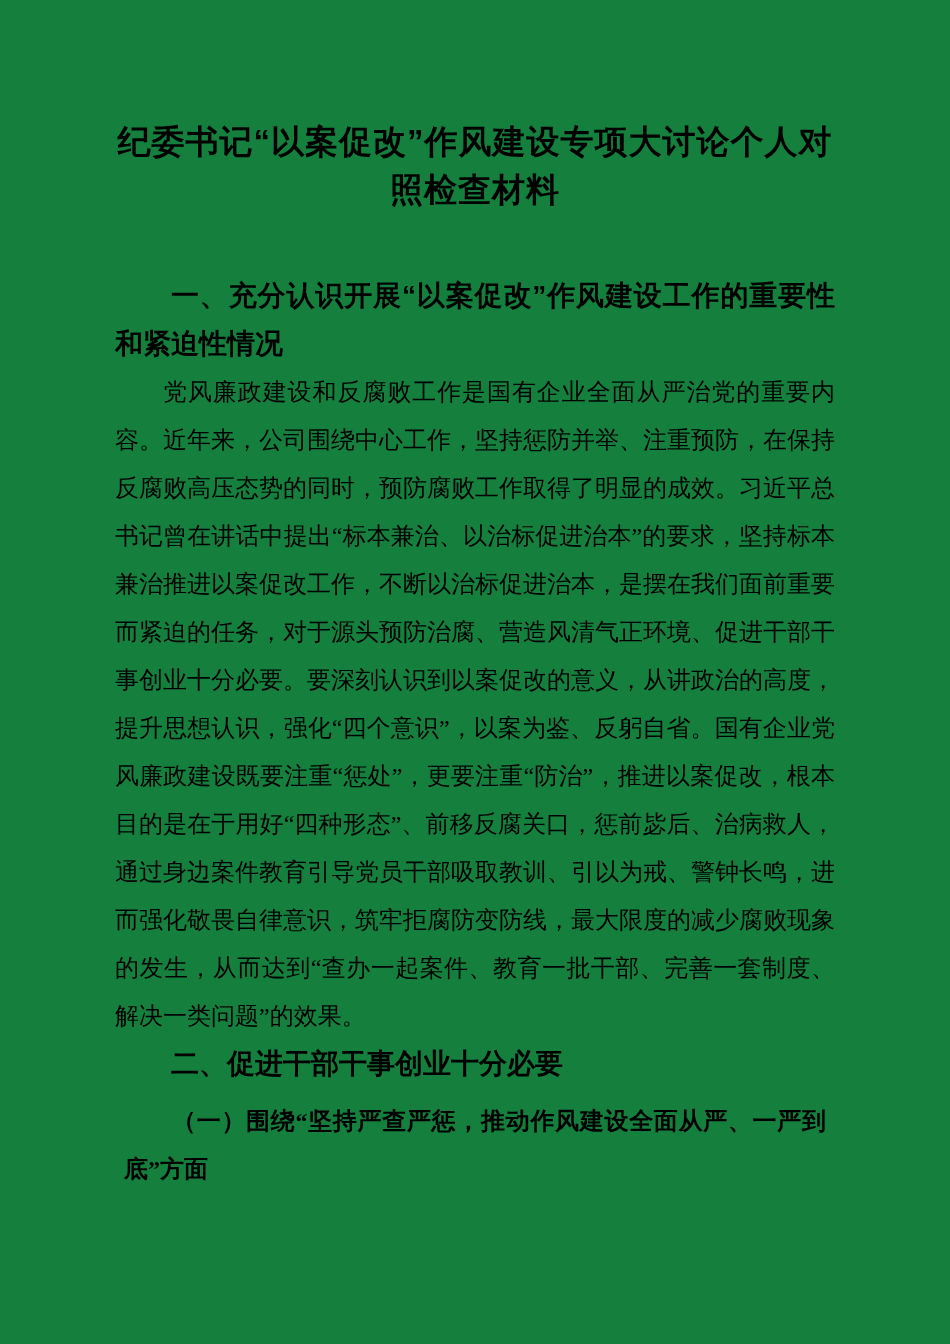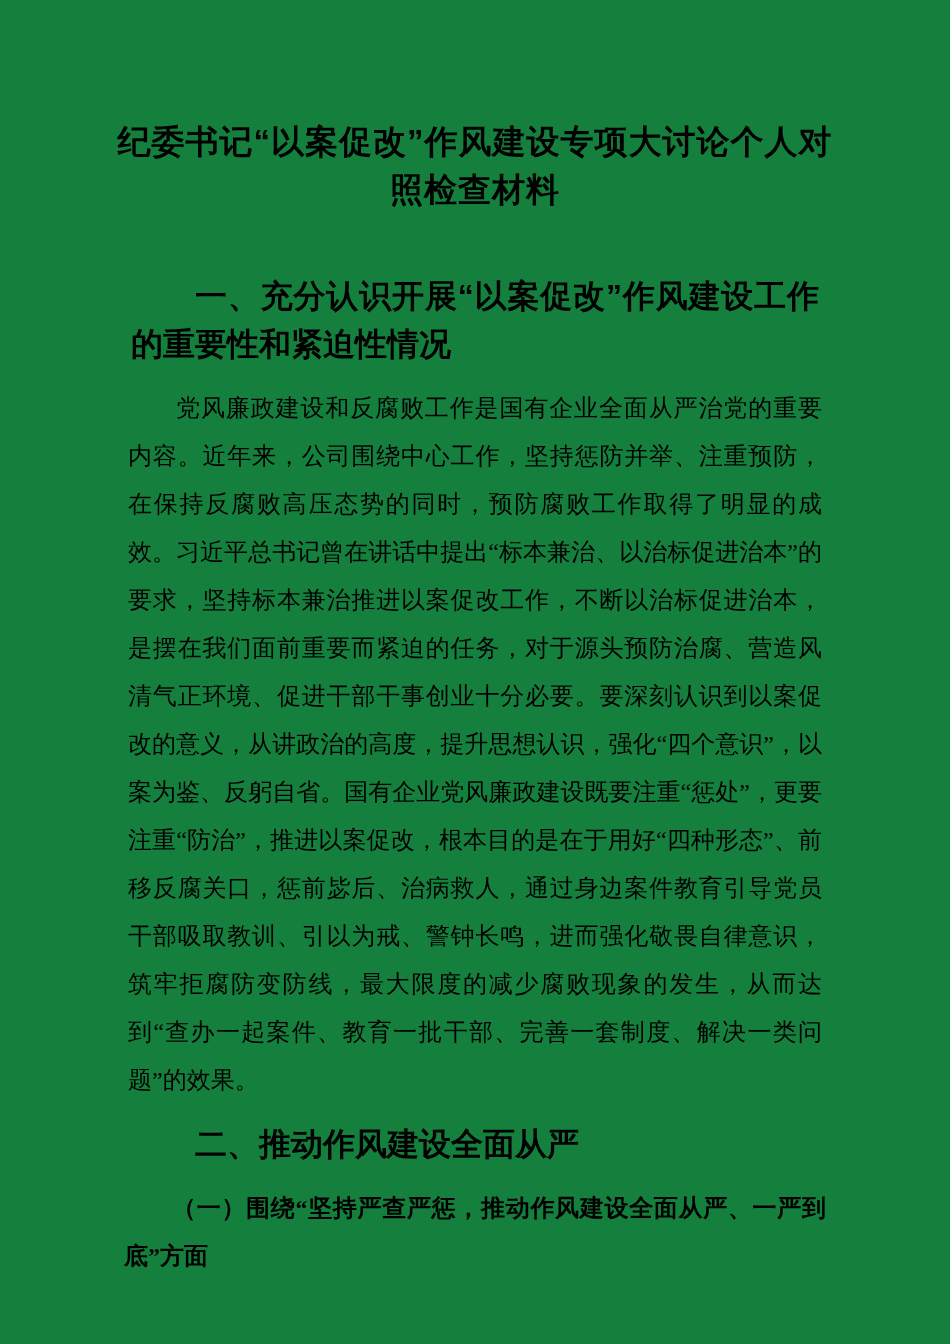--- a/index.html
+++ b/index.html
@@ -21,34 +21,34 @@
       font-weight: bold;
       font-size: 33px;
       line-height: 1.45;
       text-align: center;
       letter-spacing: 1px;
       margin: 0 0 58px 0;
     }
     .heading {
       font-family: "Liberation Sans", "DejaVu Sans", sans-serif;
       font-weight: bold;
-      font-size: 32px;
+      font-size: 28px;
       line-height: 48px;
       text-indent: 2em;
       text-align: justify;
-      margin: 16px;
+      margin: 0;
     }
     .body-text {
       font-family: "Liberation Serif", "DejaVu Serif", serif;
       font-weight: normal;
       font-size: 24px;
       line-height: 48px;
       text-indent: 2em;
       text-align: justify;
-      margin: 13px;
+      margin: 0;
     }
     .subheading {
       font-family: "Liberation Serif", "DejaVu Serif", serif;
       font-weight: bold;
       font-size: 24px;
       line-height: 48px;
       text-indent: 2em;
       text-align: justify;
       margin: 9px;
     }
@@ -56,16 +56,16 @@
 </head>
 <body>
 
 <div class="page">
   <h1 class="doc-title">纪委书记“以案促改”作风建设专项大讨论个人对照检查材料</h1>
 
   <p class="heading">一、充分认识开展“以案促改”作风建设工作的重要性和紧迫性情况</p>
 
   <p class="body-text">党风廉政建设和反腐败工作是国有企业全面从严治党的重要内容。近年来，公司围绕中心工作，坚持惩防并举、注重预防，在保持反腐败高压态势的同时，预防腐败工作取得了明显的成效。习近平总书记曾在讲话中提出“标本兼治、以治标促进治本”的要求，坚持标本兼治推进以案促改工作，不断以治标促进治本，是摆在我们面前重要而紧迫的任务，对于源头预防治腐、营造风清气正环境、促进干部干事创业十分必要。要深刻认识到以案促改的意义，从讲政治的高度，提升思想认识，强化“四个意识”，以案为鉴、反躬自省。国有企业党风廉政建设既要注重“惩处”，更要注重“防治”，推进以案促改，根本目的是在于用好“四种形态”、前移反腐关口，惩前毖后、治病救人，通过身边案件教育引导党员干部吸取教训、引以为戒、警钟长鸣，进而强化敬畏自律意识，筑牢拒腐防变防线，最大限度的减少腐败现象的发生，从而达到“查办一起案件、教育一批干部、完善一套制度、解决一类问题”的效果。</p>
 
-  <p class="heading">二、推动作风建设全面从严</p>
+  <p class="heading">二、促进干部干事创业十分必要</p>
 
   <p class="subheading">（一）围绕“坚持严查严惩，推动作风建设全面从严、一严到底”方面</p>
 </div>
 
 </body></html>

